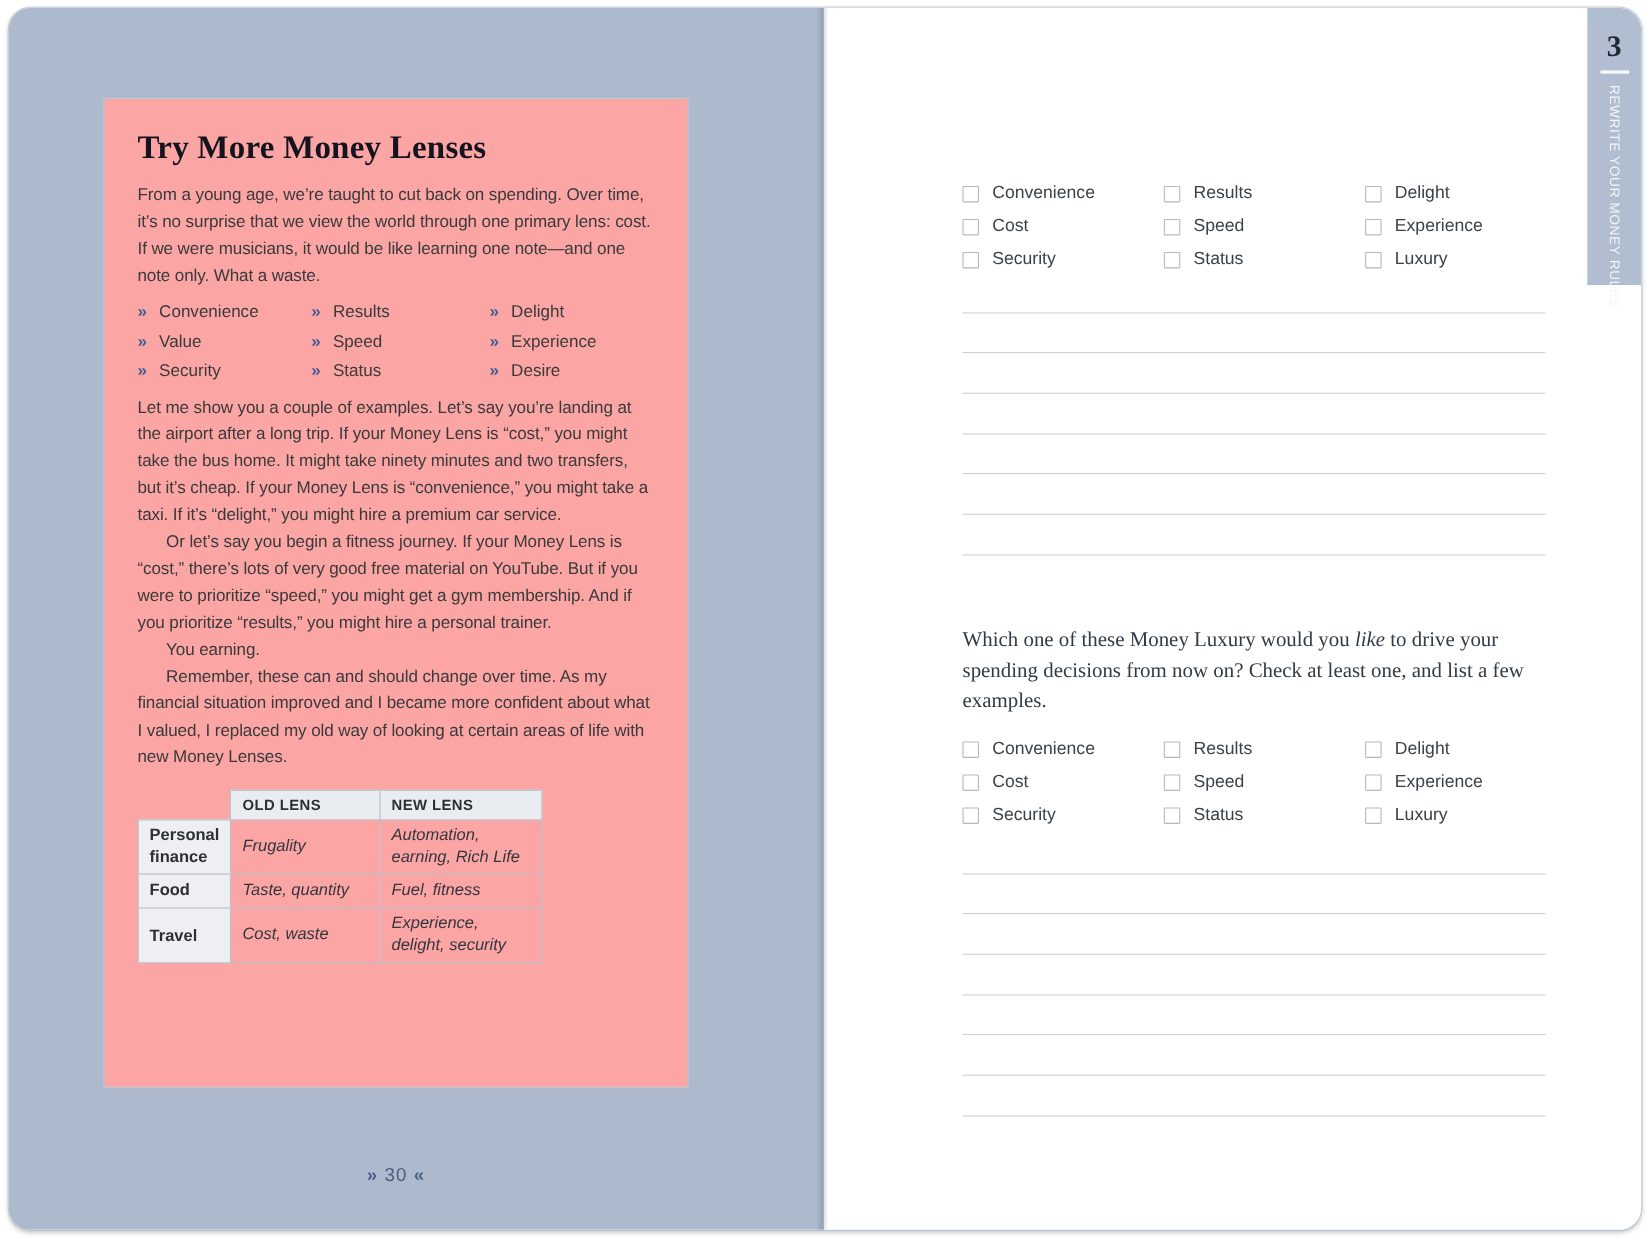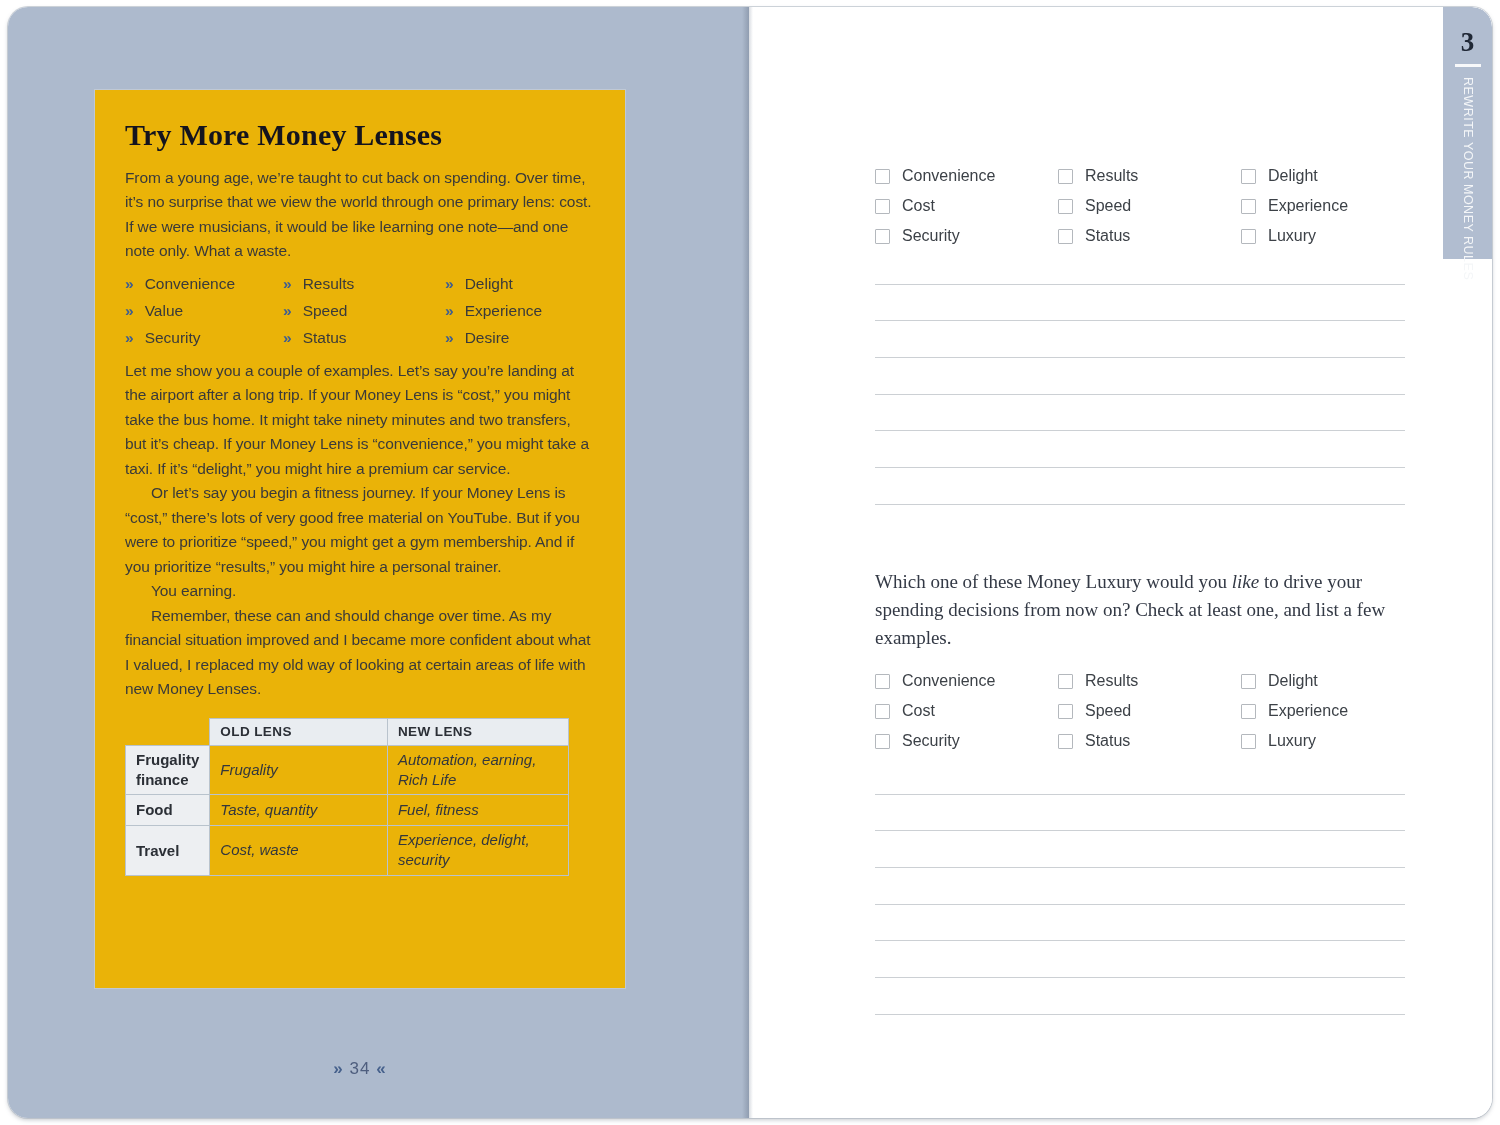--- a/index.html
+++ b/index.html
@@ -27,42 +27,42 @@
     background: #ffffff;
   }
   .page-right::before {
     content: ""; position: absolute; left: 0; top: 0; bottom: 0; width: 4px;
     background: linear-gradient(to right, rgba(150,160,175,0.35), rgba(150,160,175,0));
   }
 
   
   .card {
     position: absolute; left: 87px; top: 83px; width: 530px; height: 898px;
-    background: #eab308; padding: 28px 30px; overflow: hidden;
+    background: #fca5a5; padding: 28px 30px; overflow: hidden;
     box-shadow: 0 0 0 1px rgba(205,211,219,0.6);
   }
   .card h1 {
     margin: 0 0 13px 0;
     font-family: "Liberation Serif", serif; font-weight: 700;
     font-size: 30px; line-height: 1.15; color: #14141e; letter-spacing: 0.2px;
   }
   .card p {
     margin: 0; font-size: 15.5px; line-height: 24.5px; color: #3a3a3a;
     letter-spacing: -0.1px;
   }
   .card p.indent { text-indent: 26px; }
   .lens-list {
     display: grid; grid-template-columns: 158px 162px auto;
     margin: 7px 0 9px 0; row-gap: 2px;
   }
   .lens-item { display: flex; gap: 11px; font-size: 15.5px; line-height: 25px; color: #3a3a3a; }
   .lens-item .mk { color: #3e5e91; font-weight: 700; }
 
   table.lens-table {
-    border-collapse: collapse; margin-top: 16px; width: 444px;
+    border-collapse: collapse; margin-top: 16px; width: 368px;
     font-size: 15px; color: #33373d;
   }
   .lens-table th, .lens-table td { border: 1px solid #b9c3cd; padding: 4px 10px; text-align: left; vertical-align: middle; }
   .lens-table th.corner { border: none; background: transparent; }
   .lens-table th.colhead {
     background: #e9edf1; font-size: 13.5px; letter-spacing: 0.4px;
     color: #2b2f36; font-weight: 700; height: 27px;
   }
   .lens-table td.rowlabel {
     background: #edeff2; font-weight: 700; color: #2b2f36;
@@ -181,39 +181,39 @@
       <p class="indent">Remember, these can and should change over time. As my financial situation improved and I became more confident about what I valued, I replaced my old way of looking at certain areas of life with new Money Lenses.</p>
 
       <table class="lens-table">
         <tbody>
             <tr>
           <th class="corner"></th>
           <th class="colhead">OLD LENS</th>
           <th class="colhead">NEW LENS</th>
         </tr>
         <tr class="tall">
-          <td class="rowlabel">Frugality finance</td>
+          <td class="rowlabel">Personal finance</td>
           <td class="val">Frugality</td>
           <td class="val">Automation, earning, Rich Life</td>
         </tr>
         <tr class="short">
           <td class="rowlabel">Food</td>
           <td class="val">Taste, quantity</td>
           <td class="val">Fuel, fitness</td>
         </tr>
         <tr class="tall">
           <td class="rowlabel">Travel</td>
           <td class="val">Cost, waste</td>
           <td class="val">Experience, delight, security</td>
         </tr>
       </tbody>
         </table>
     </div>
 
-    <div class="page-num page-num-left"><span class="mk">»</span> <span>34</span> <span class="mk">«</span></div>
+    <div class="page-num page-num-left"><span class="mk">»</span> <span>30</span> <span class="mk">«</span></div>
   </div>
 
   <div class="page-right">
 
 
     <div class="cb-grid grid1">
       <div class="cb-item">
           <span class="cb-box"></span>
           <span class="cb-label">Convenience</span>
         </div>

